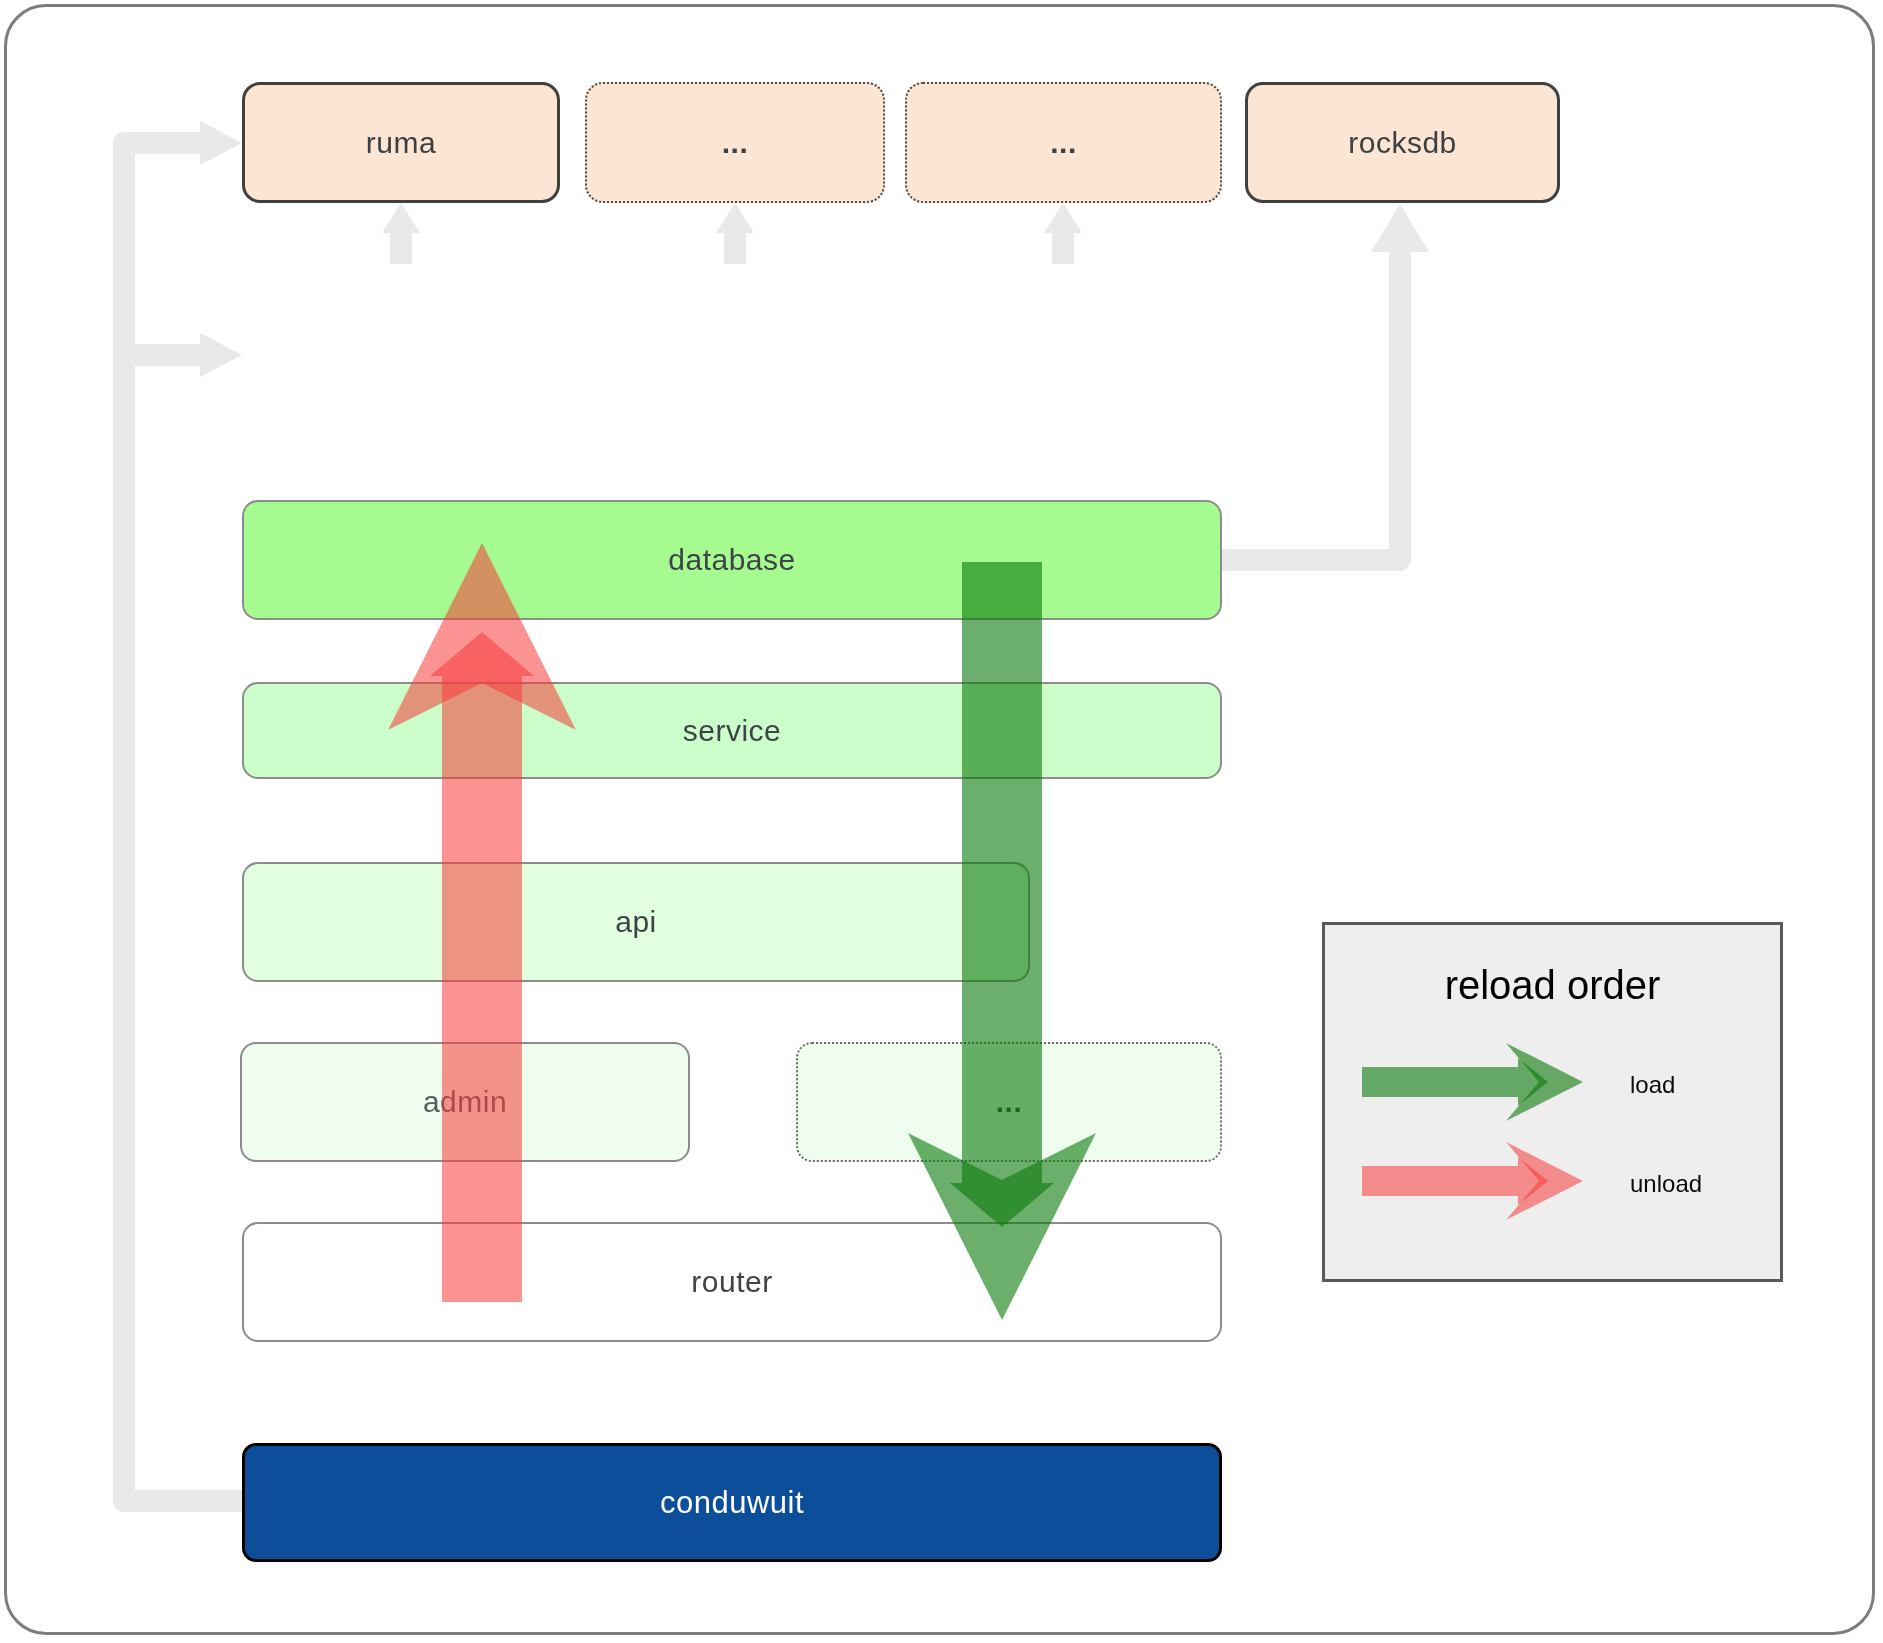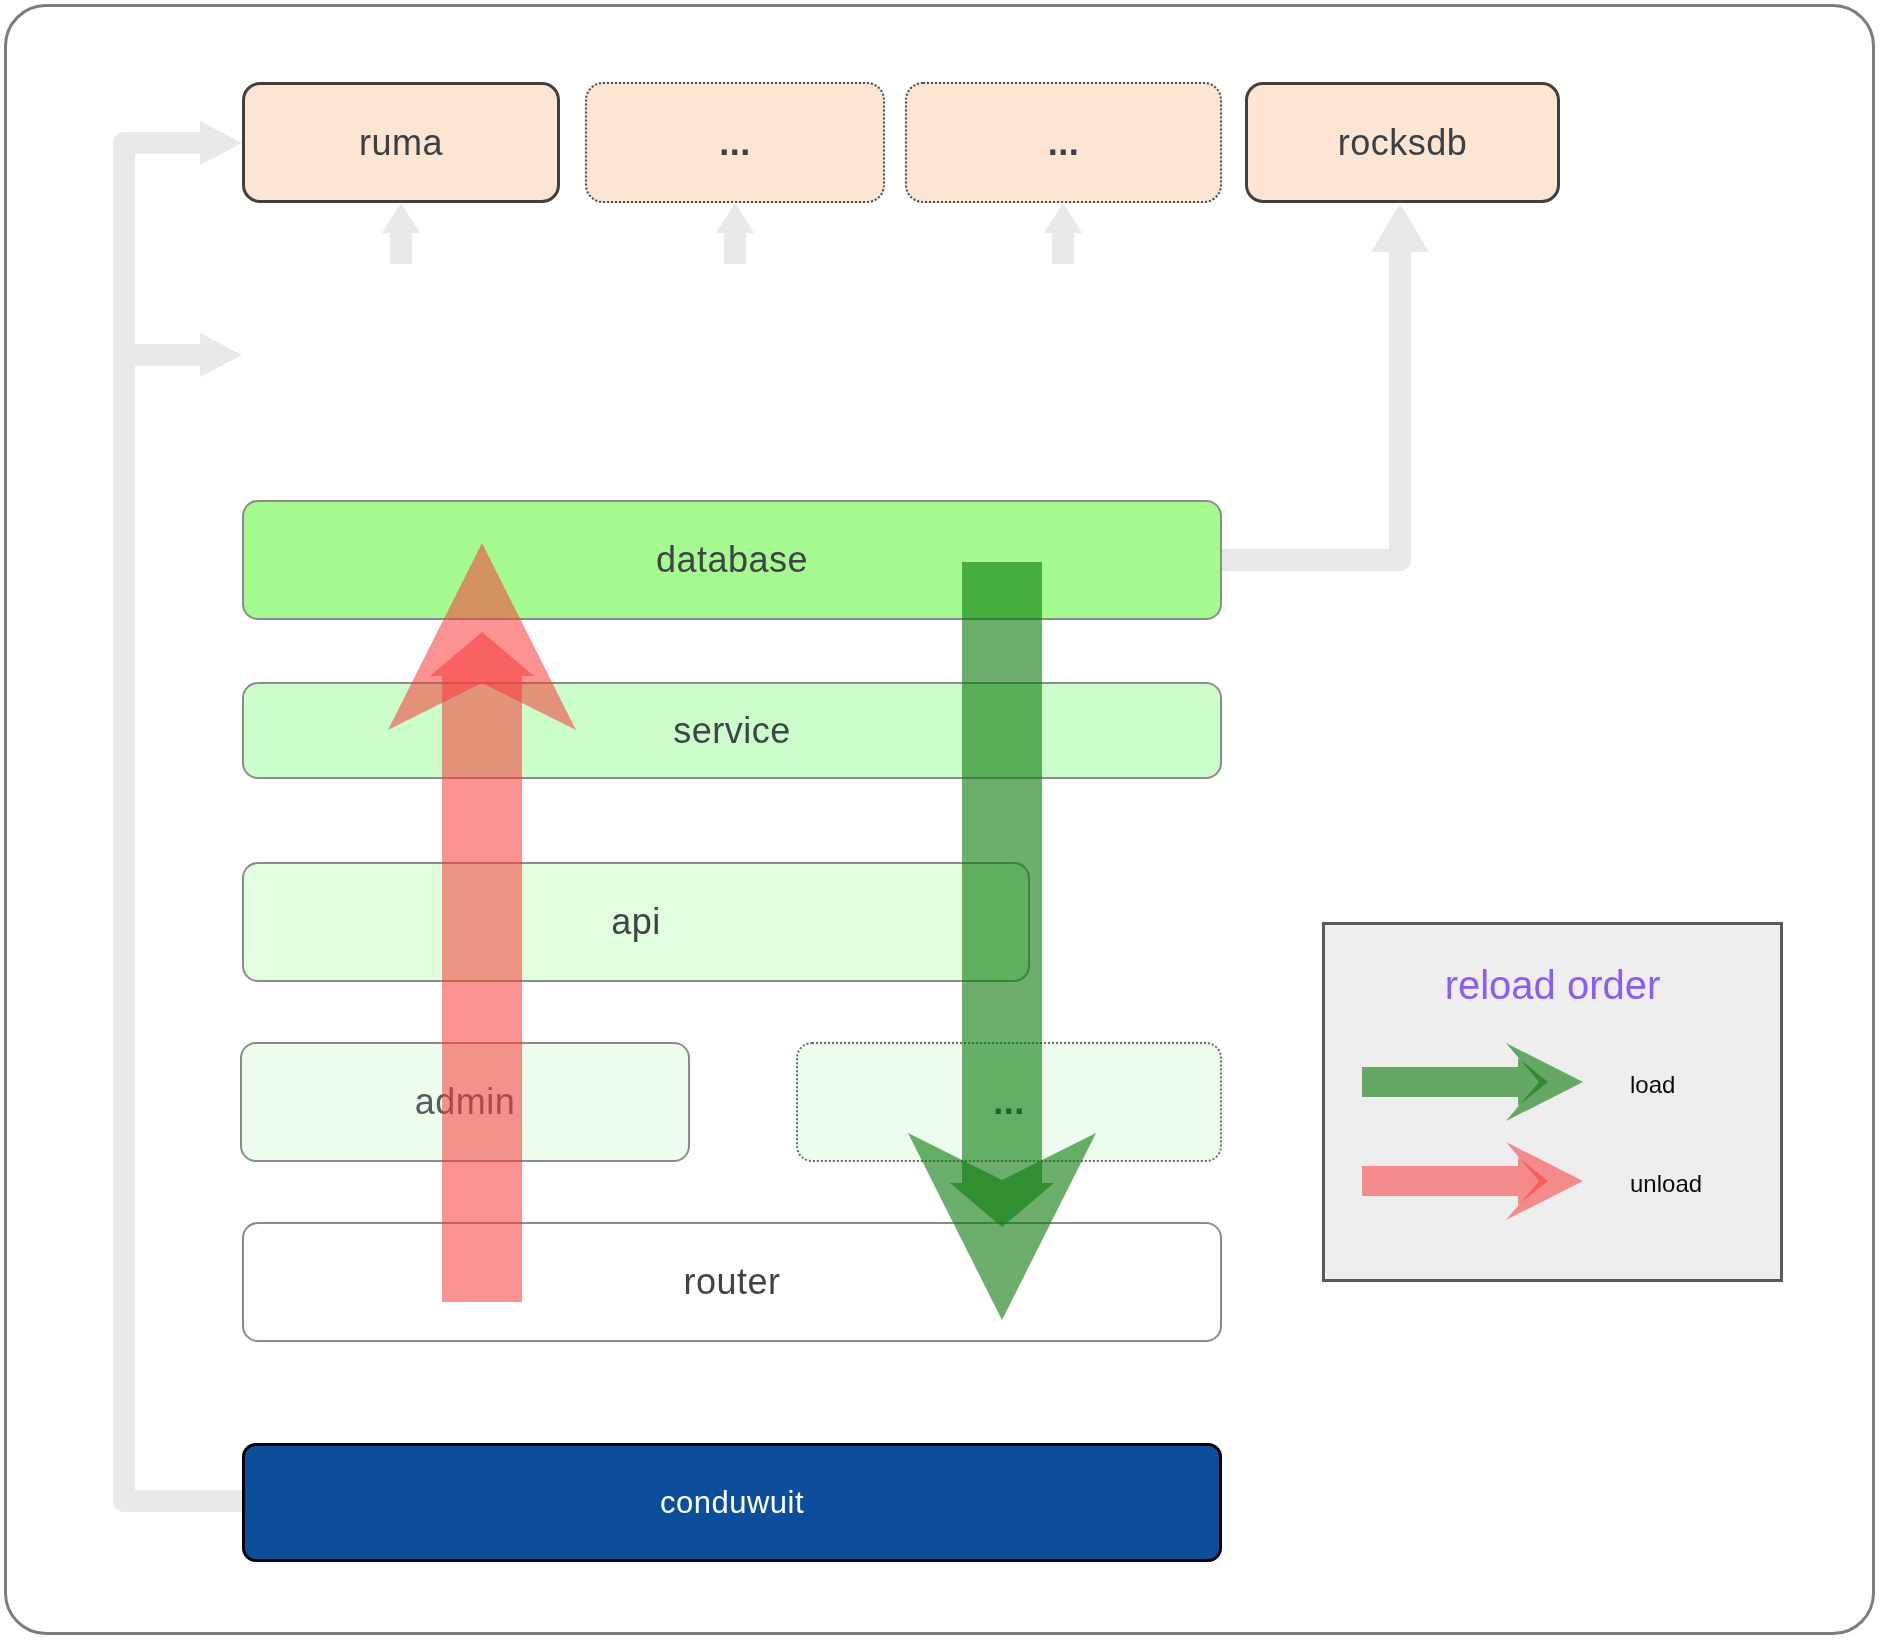--- a/index.html
+++ b/index.html
@@ -14,21 +14,21 @@
     position:absolute;left:4px;top:4px;width:1871px;height:1631px;
     border:3px solid #7d7d7d;border-radius:42px;box-sizing:border-box;
     background:#ffffff;z-index:0;
   }
   svg{position:absolute;left:0;top:0;pointer-events:none;}
   #connector-layer{z-index:1;}
   #arrow-layer{z-index:3;}
   .box{
     position:absolute;display:flex;align-items:center;justify-content:center;
     box-sizing:border-box;z-index:2;
-    font-size:36px;color:#3f4448;letter-spacing:0.5px;
+    font-size:30px;color:#3f4448;letter-spacing:0.5px;
   }
   .peach{background:#fce5d3;border:3px solid #404040;border-radius:18px;color:#3c4043;}
   .peach.dotted{border:2px dotted #4a4a4a;}
   .layer{border:2px solid #8c8c8c;border-radius:16px;}
   .core{background:#d7e8fb;}
   .database{background:#a6fb90;}
   .service{background:#ccfecb;}
   .api{background:#e1fede;}
   .adminrow{background:#eefdee;color:#565c60;}
   .adminrow.dotted{border:2px dotted #6a6a6a;}
@@ -37,21 +37,21 @@
     background:#0d4e9b;border:3px solid #000000;border-radius:14px;
     color:#ffffff;font-weight:normal;font-size:31px;
   }
   .dots{font-weight:bold;}
   #legend{
     position:absolute;left:1322px;top:922px;width:461px;height:360px;
     background:#eeeeee;border:3px solid #595959;box-sizing:border-box;z-index:2;
   }
   #legend-title{
     position:absolute;left:0;top:38px;width:100%;text-align:center;
-    font-size:40px;color:#8b5cf6;
+    font-size:40px;color:#000000;
   }
   .legend-label{
     position:absolute;left:305px;height:40px;line-height:40px;
     font-size:24px;color:#0b0b0b;
   }
   #legend-label-load{top:140px;}
   #legend-label-unload{top:239px;}
 </style>
 </head>
 <body>

